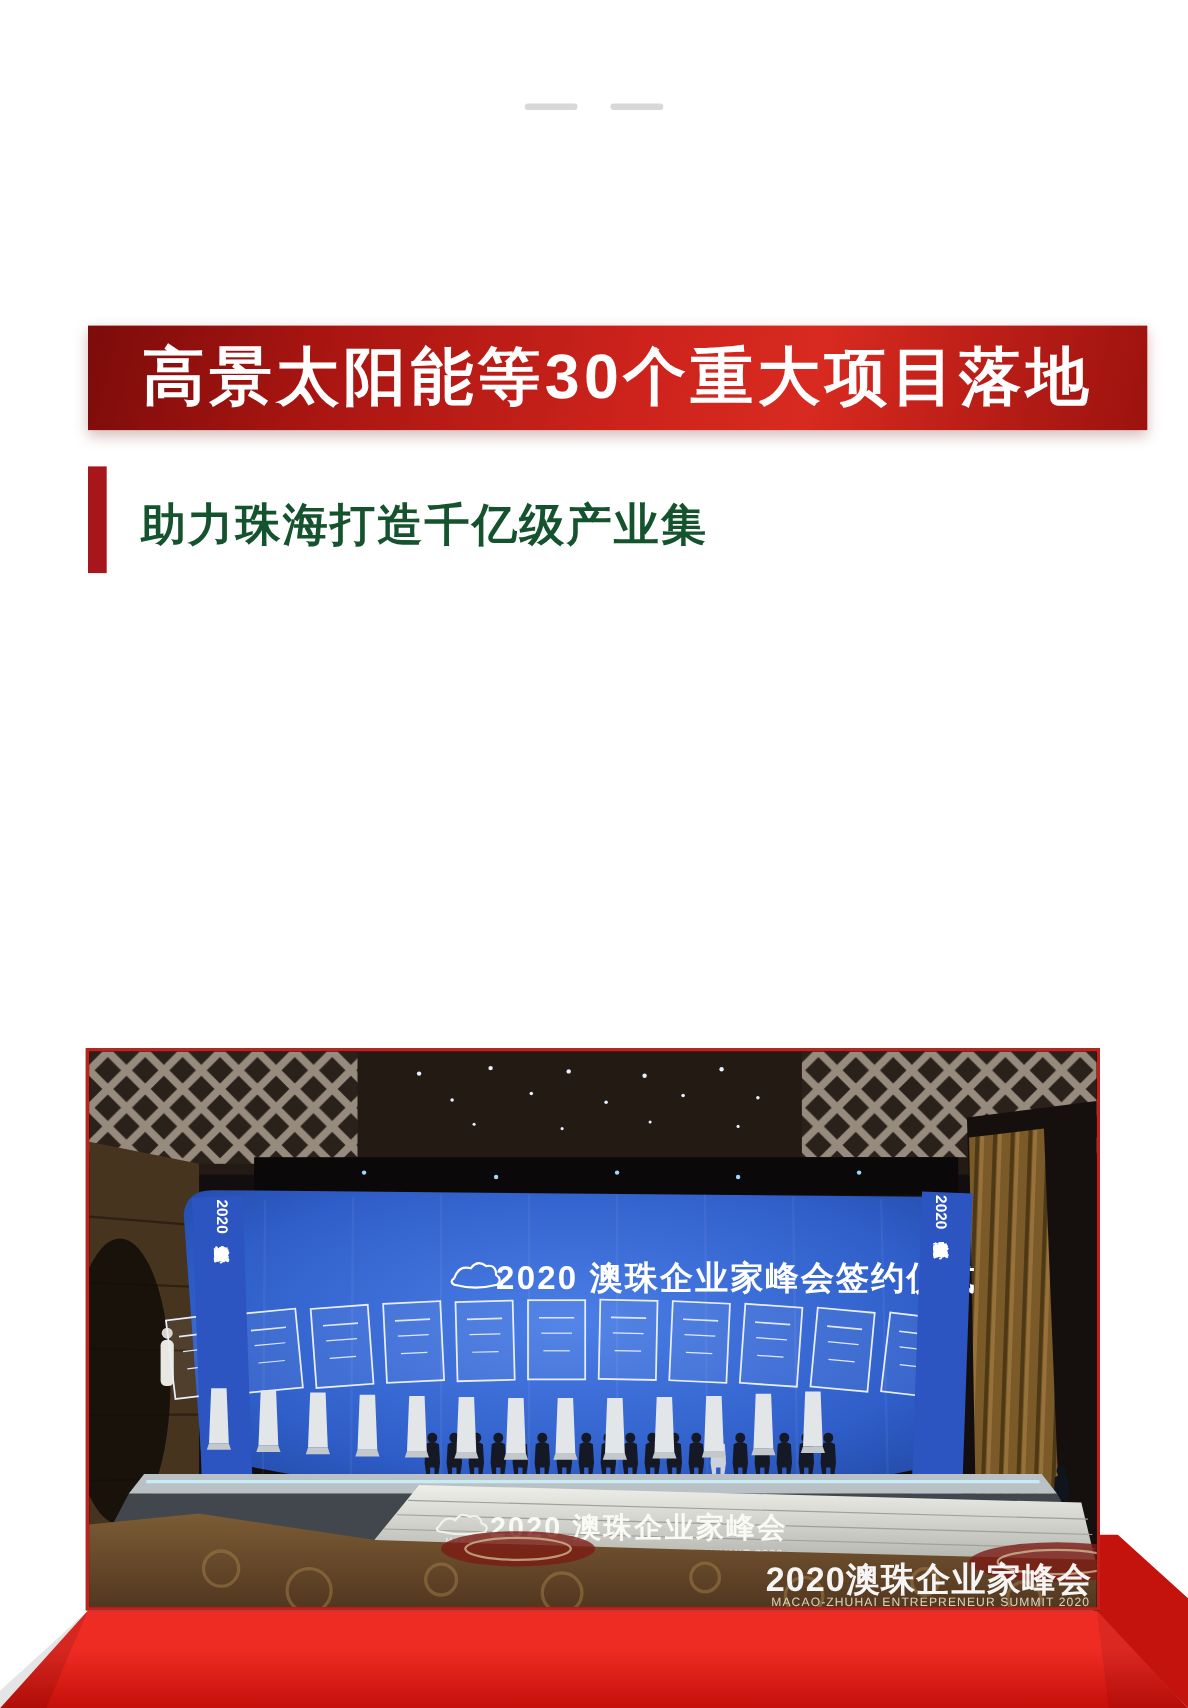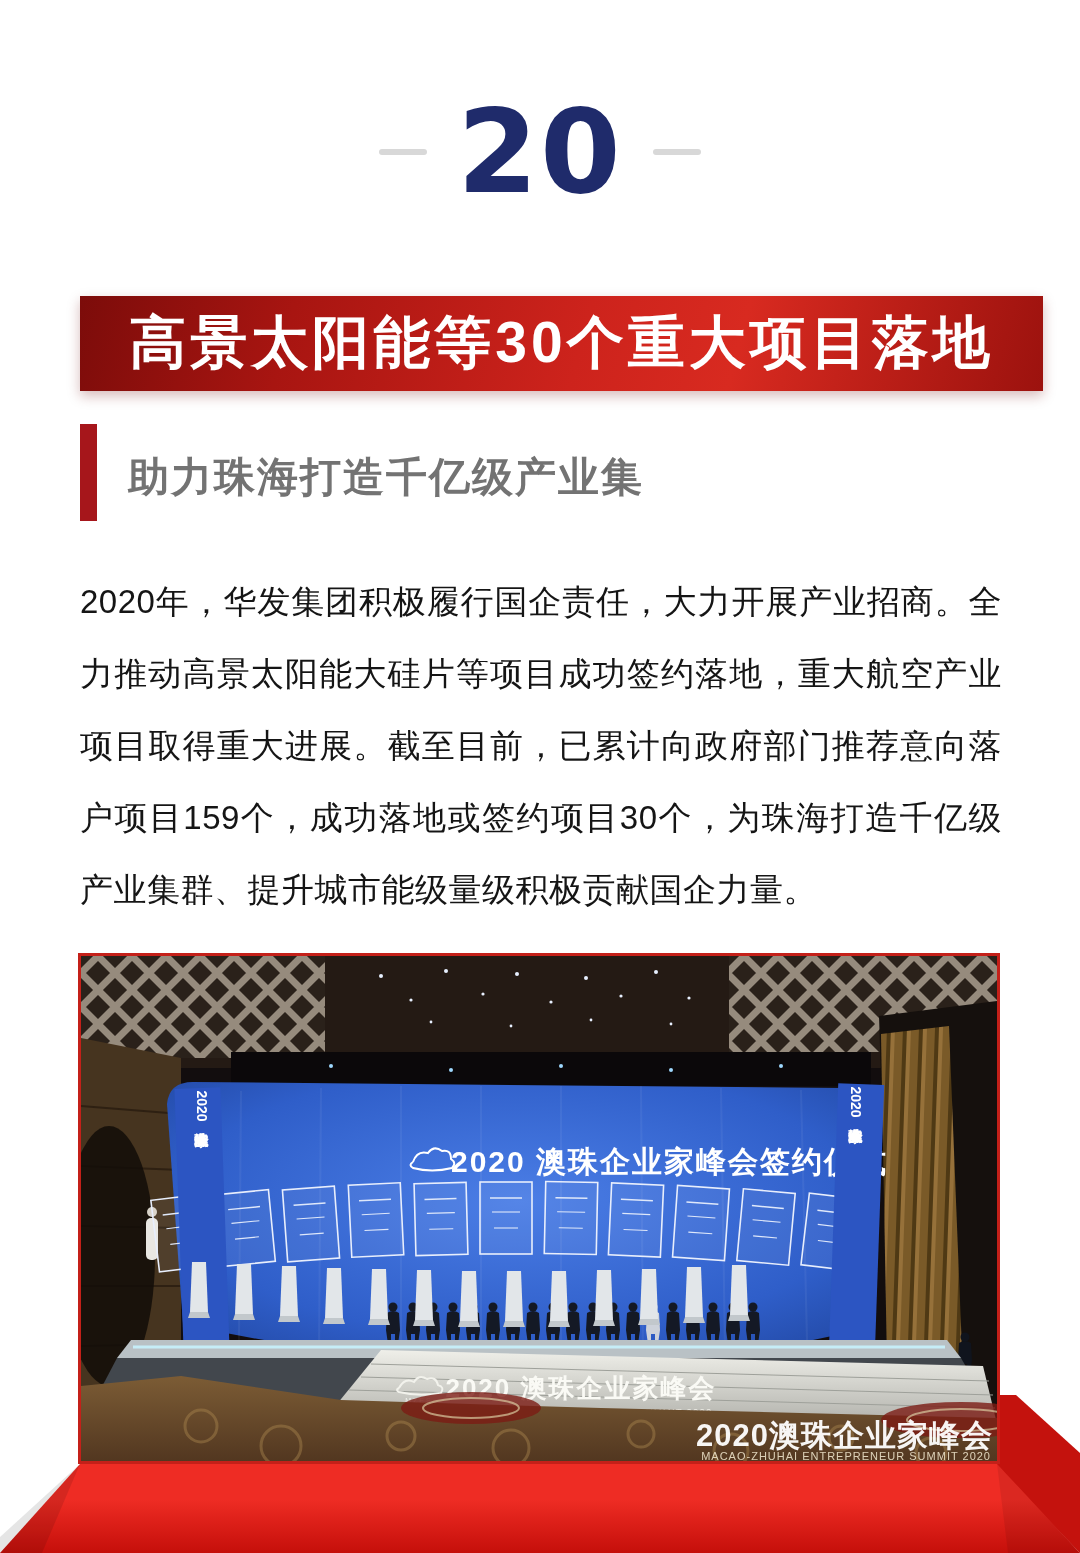--- a/index.html
+++ b/index.html
@@ -12,51 +12,49 @@
   .num{font-size:116px;font-weight:800;color:#1f2b6b;letter-spacing:2px;line-height:1;
        font-family:"DejaVu Sans","Liberation Sans",sans-serif;}
   
   .banner{position:absolute;left:80px;top:268px;width:963px;height:95px;display:flex;
           align-items:center;justify-content:center;
           background:linear-gradient(105deg,#7c0c0a 0%,#a81511 22%,#cd231c 52%,#d82a20 68%,#9c120e 100%);
           box-shadow:0 5px 12px rgba(110,10,10,0.28);margin-top:28px;}
   .banner-title{font-size:57px;font-weight:900;color:#ffffff;letter-spacing:4px;white-space:nowrap;}
   
   .sub-bar{position:absolute;left:80px;top:424px;width:17px;height:97px;background:#a6161b;}
-  .sub-text{position:absolute;left:128px;top:450px;font-size:41px;font-weight:800;color:#737373;
+  .sub-text{position:absolute;left:128px;top:450px;font-size:41px;font-weight:800;color:#14532d;
             letter-spacing:2px;white-space:nowrap;}
   
   .body-text{position:absolute;left:80px;top:566px;width:922px;font-size:33px;line-height:72px;
              color:#151515;text-align:justify;letter-spacing:0.5px;}
   
   .photo{position:absolute;left:78px;top:953px;width:916px;height:505px;border:3px solid #c42019;
          z-index:2;background:#120d0e;}
   .photo svg{display:block;}
   
   .platform{position:absolute;left:0;top:1395px;z-index:1;}
 </style>
 </head>
 <body>
 
 <div class="page">
 
   <div class="num-row">
     <span class="dash"></span>
-    <span class="num">20</span>
     <span class="dash"></span>
   </div>
 
   <div class="banner">
     <span class="banner-title">高景太阳能等30个重大项目落地</span>
   </div>
 
   <div class="sub-bar"></div>
   <div class="sub-text">助力珠海打造千亿级产业集</div>
 
-  <div class="body-text">2020年，华发集团积极履行国企责任，大力开展产业招商。全力推动高景太阳能大硅片等项目成功签约落地，重大航空产业项目取得重大进展。截至目前，已累计向政府部门推荐意向落户项目159个，成功落地或签约项目30个，为珠海打造千亿级产业集群、提升城市能级量级积极贡献国企力量。</div>
 
   <svg class="platform" width="1080" height="158" viewBox="0 0 1080 158">
     <defs>
       <linearGradient id="platGrad" x1="0" y1="0.4" x2="0" y2="1">
         <stop offset="0" stop-color="#ee2c24"></stop>
         <stop offset="1" stop-color="#c50f0a"></stop>
       </linearGradient>
     </defs>
     <path d="M994,0 L1016,0 L1080,58 L1080,158 L994,69 Z" fill="#c4120d"></path>
     <path d="M80,69 L997,69 L1080,158 L0,158 Z" fill="url(#platGrad)"></path>

